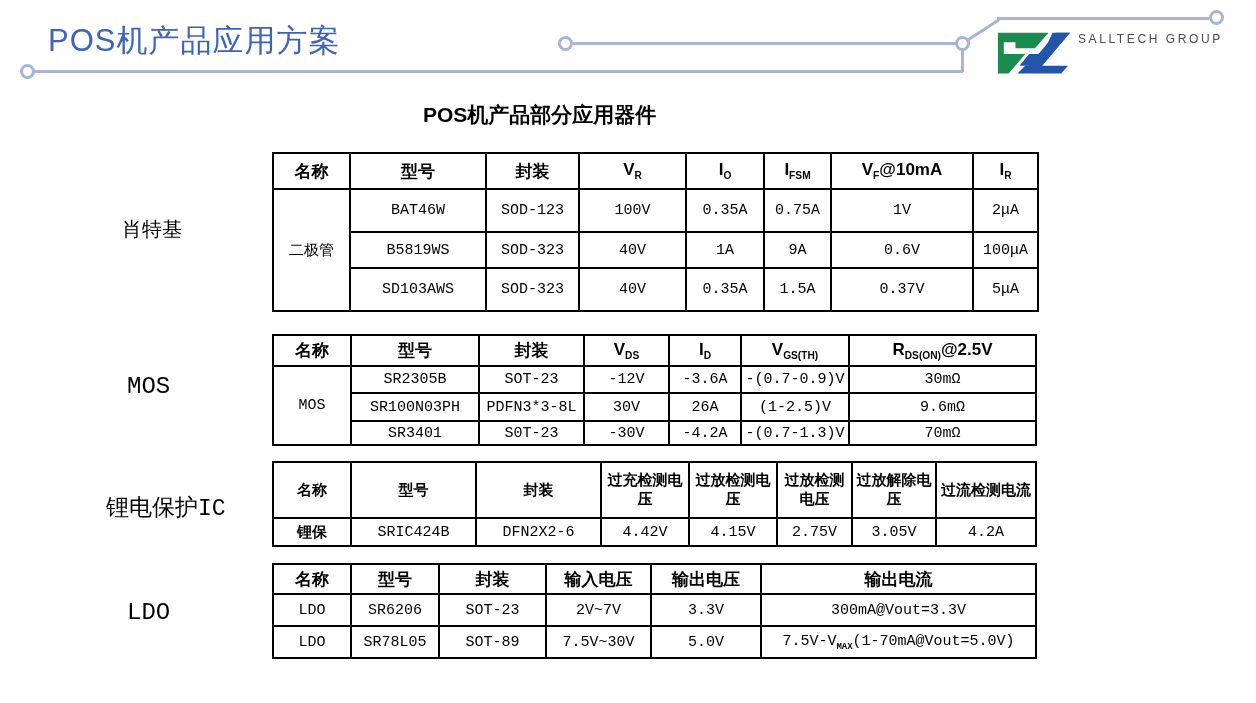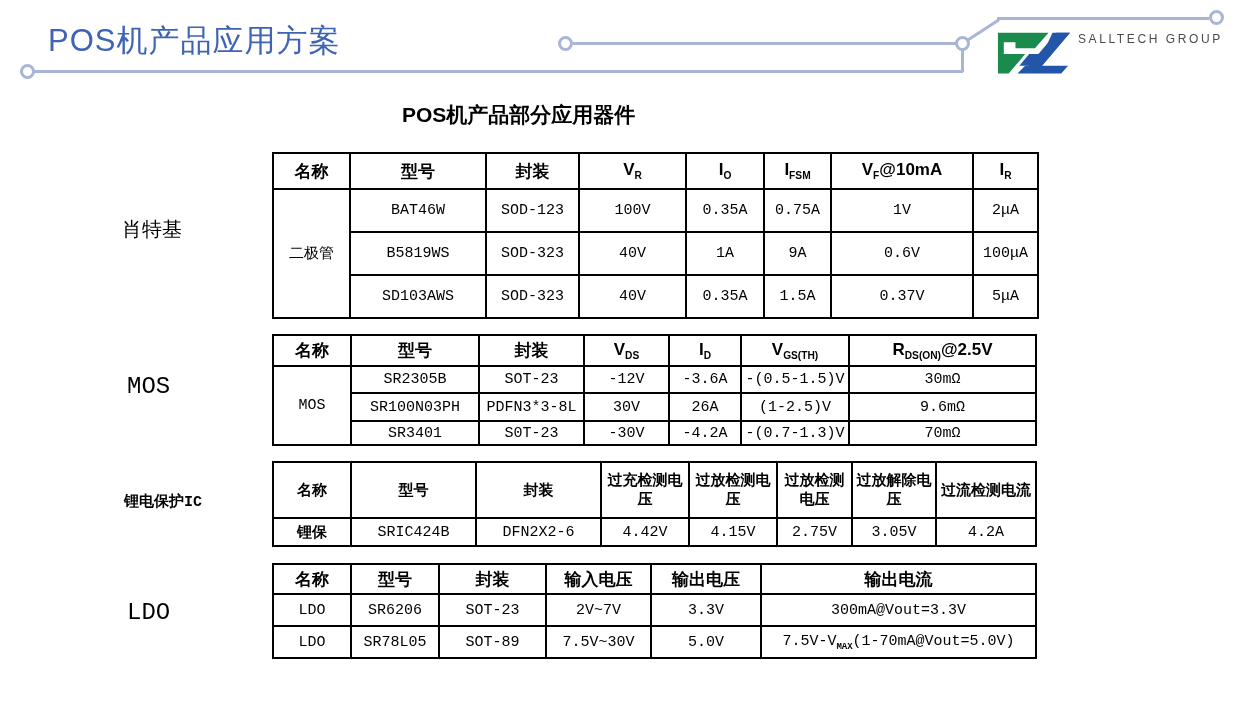--- a/index.html
+++ b/index.html
@@ -18,29 +18,29 @@
     border-radius:50%;background:#fff;box-sizing:border-box;
   }
   .deco-vert{position:absolute;background:#A9B5D6;width:2.5px;}
   .deco-diag{position:absolute;background:#A9B5D6;height:2.5px;transform-origin:left center;}
   .logo{position:absolute;left:996px;top:30px;display:flex;align-items:flex-start;}
   .logo-text{margin-left:8px;}
   .logo-cn{font-size:27px;font-weight:bold;color:#1C2748;letter-spacing:3px;line-height:1.1;}
   .logo-en{font-size:12px;color:#4a4a4a;letter-spacing:2.6px;margin-top:2px;text-align:center;}
   
   .subtitle{
-    position:absolute;left:402px;top:101px;font-size:21px;font-weight:bold;color:#000;
+    position:absolute;left:423px;top:101px;font-size:21px;font-weight:bold;color:#000;
   }
   .group-label{
     position:absolute;color:#000;
     font-family:"Liberation Mono","DejaVu Sans Mono",monospace;
   }
   #lbl-schottky{left:122px;top:216px;font-size:20px;}
   #lbl-mos{left:127px;top:373px;font-size:24px;}
-  #lbl-liion{left:124px;top:492px;font-size:15px;font-weight:bold;}
+  #lbl-liion{left:106px;top:492px;font-size:23px;}
   #lbl-ldo{left:127px;top:599px;font-size:24px;}
   
   table{
     position:absolute;border-collapse:collapse;table-layout:fixed;
     background:#fff;
   }
   th,td{
     border:2px solid #000;text-align:center;vertical-align:middle;
     padding:0;overflow:hidden;
   }
@@ -116,21 +116,21 @@
   <tr style="height:43px">
     <td rowspan="3">二极管</td>
     <td>BAT46W</td>
     <td>SOD-123</td>
     <td>100V</td>
     <td>0.35A</td>
     <td>0.75A</td>
     <td>1V</td>
     <td>2μA</td>
   </tr>
-  <tr style="height:43px">
+  <tr style="height:36px">
     <td>B5819WS</td>
     <td>SOD-323</td>
     <td>40V</td>
     <td>1A</td>
     <td>9A</td>
     <td>0.6V</td>
     <td>100μA</td>
   </tr>
   <tr style="height:43px">
     <td>SD103AWS</td>
@@ -163,21 +163,21 @@
     <th><span>I</span><sub>D</sub></th>
     <th><span>V</span><sub>GS(TH)</sub></th>
     <th><span>R</span><sub>DS(ON)</sub><span>@2.5V</span></th>
   </tr>
   <tr style="height:27px">
     <td rowspan="3">MOS</td>
     <td>SR2305B</td>
     <td>SOT-23</td>
     <td>-12V</td>
     <td>-3.6A</td>
-    <td>-(0.5-1.5)V</td>
+    <td>-(0.7-0.9)V</td>
     <td>30mΩ</td>
   </tr>
   <tr style="height:28px">
     <td>SR100N03PH</td>
     <td>PDFN3*3-8L</td>
     <td>30V</td>
     <td>26A</td>
     <td>(1-2.5)V</td>
     <td>9.6mΩ</td>
   </tr>

